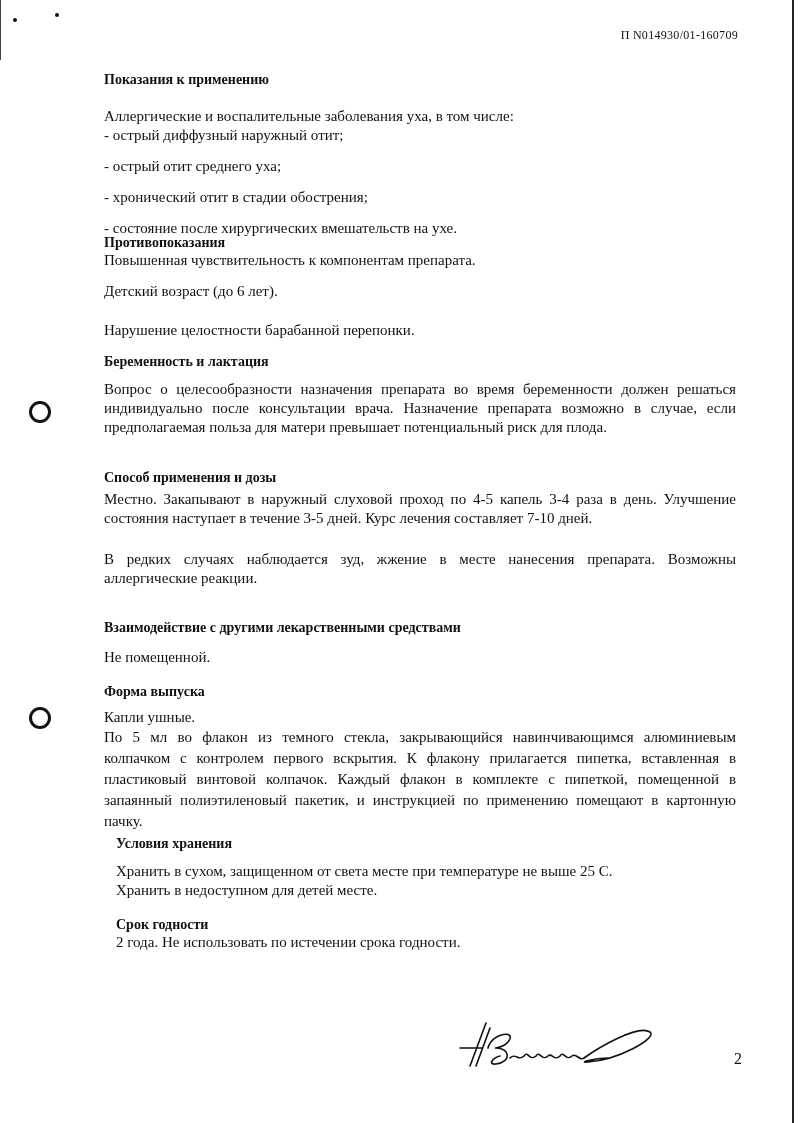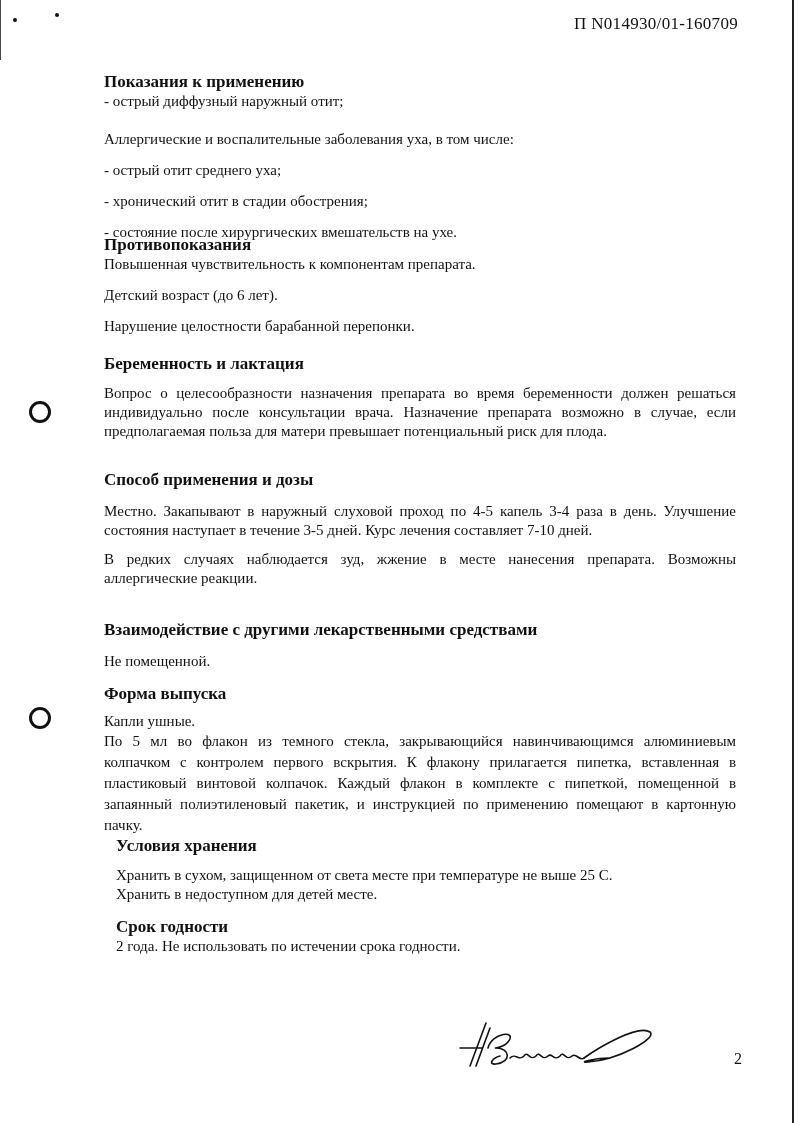--- a/index.html
+++ b/index.html
@@ -4,64 +4,64 @@
 <style>
   html, body { margin: 0; padding: 0; }
   body {
     width: 800px; height: 1123px; background: #ffffff; position: relative; overflow: hidden;
     font-family: "Liberation Serif", serif; color: #111; font-size: 15px;
   }
   .edge-right { position: absolute; right: 6px; top: 0; width: 2px; height: 1123px; background: #222; }
   .edge-left { position: absolute; left: 0; top: 0; width: 1px; height: 60px; background: #444; }
   .dot { position: absolute; width: 4px; height: 4px; border-radius: 50%; background: #111; }
   .hole { position: absolute; width: 16px; height: 16px; border: 3px solid #111; border-radius: 50%; }
-  .docnum { position: absolute; top: 14px; right: 62px; font-size: 17px; letter-spacing: 0.3px; text-align: right; }
+  .docnum { position: absolute; top: 28px; right: 62px; font-size: 12px; letter-spacing: 0.3px; text-align: right; }
   .section { position: absolute; left: 104px; width: 632px; }
-  .h { font-weight: bold; font-size: 17px; margin: 0; }
+  .h { font-weight: bold; font-size: 14px; margin: 0; }
   .p { margin: 0; line-height: 19px; text-align: justify; }
   .line { margin: 0; line-height: 19px; }
   .pageno { position: absolute; left: 734px; top: 1050px; font-size: 16px; }
   .sig { position: absolute; left: 448px; top: 1018px; }
 </style>
 </head>
 <body>
 
 <div class="edge-right"></div>
 <div class="edge-left"></div>
 <div class="dot" style="left:13px;top:18px"></div>
 <div class="dot" style="left:55px;top:13px"></div>
 <div class="hole" style="left:29px;top:401px"></div>
 <div class="hole" style="left:29px;top:707px"></div>
 
 <div class="docnum">П N014930/01-160709</div>
 
 <div class="section" style="top:72px">
   <p class="h">Показания к применению</p>
+  <p class="line" style="margin-top:19px">Аллергические и воспалительные заболевания уха, в том числе:</p>
   <p class="line">- острый диффузный наружный отит;</p>
-  <p class="line" style="margin-top:19px">Аллергические и воспалительные заболевания уха, в том числе:</p>
   <p class="line" style="margin-top:12px">- острый отит среднего уха;</p>
   <p class="line" style="margin-top:12px">- хронический отит в стадии обострения;</p>
   <p class="line" style="margin-top:12px">- состояние после хирургических вмешательств на ухе.</p>
 </div>
 
 <div class="section" style="top:235px">
   <p class="h">Противопоказания</p>
   <p class="line" style="margin-top:0">Повышенная чувствительность к компонентам препарата.</p>
   <p class="line" style="margin-top:12px">Детский возраст (до 6 лет).</p>
-  <p class="line" style="margin-top:12px">Нарушение целостности барабанной перепонки.</p>
+  <p class="line" style="margin-top:20px">Нарушение целостности барабанной перепонки.</p>
 </div>
 
 <div class="section" style="top:354px">
   <p class="h">Беременность и лактация</p>
   <p class="p" style="margin-top:10px">Вопрос о целесообразности назначения препарата во время беременности должен решаться индивидуально после консультации врача. Назначение препарата возможно в случае, если предполагаемая польза для матери превышает потенциальный риск для плода.</p>
 </div>
 
 <div class="section" style="top:470px">
   <p class="h">Способ применения и дозы</p>
-  <p class="p" style="margin-top:12px">Местно. Закапывают в наружный слуховой проход по 4-5 капель 3-4 раза в день. Улучшение состояния наступает в течение 3-5 дней. Курс лечения составляет 7-10 дней.</p>
+  <p class="p" style="margin-top:4px">Местно. Закапывают в наружный слуховой проход по 4-5 капель 3-4 раза в день. Улучшение состояния наступает в течение 3-5 дней. Курс лечения составляет 7-10 дней.</p>
 </div>
 
 <div class="section" style="top:546px">
   <p class="p" style="margin-top:4px">В редких случаях наблюдается зуд, жжение в месте нанесения препарата. Возможны аллергические реакции.</p>
 </div>
 
 <div class="section" style="top:620px">
   <p class="h">Взаимодействие с другими лекарственными средствами</p>
   <p class="line" style="margin-top:12px">Не помещенной.</p>
 </div>

